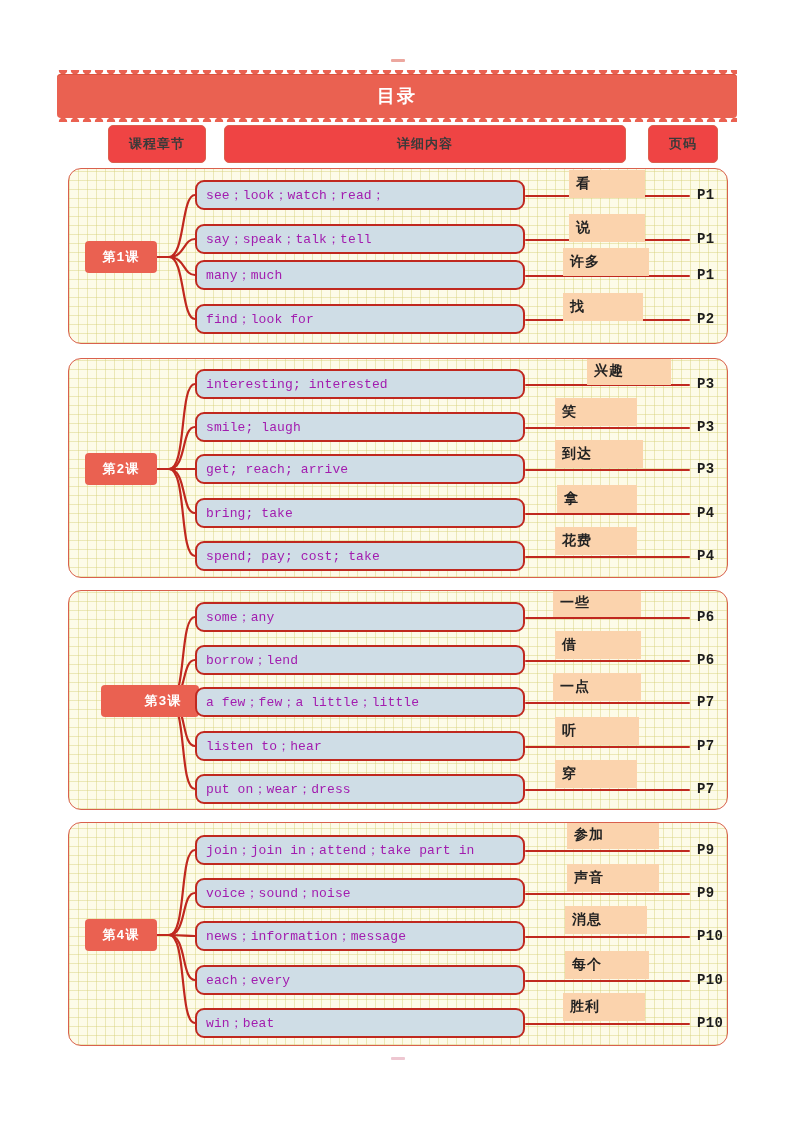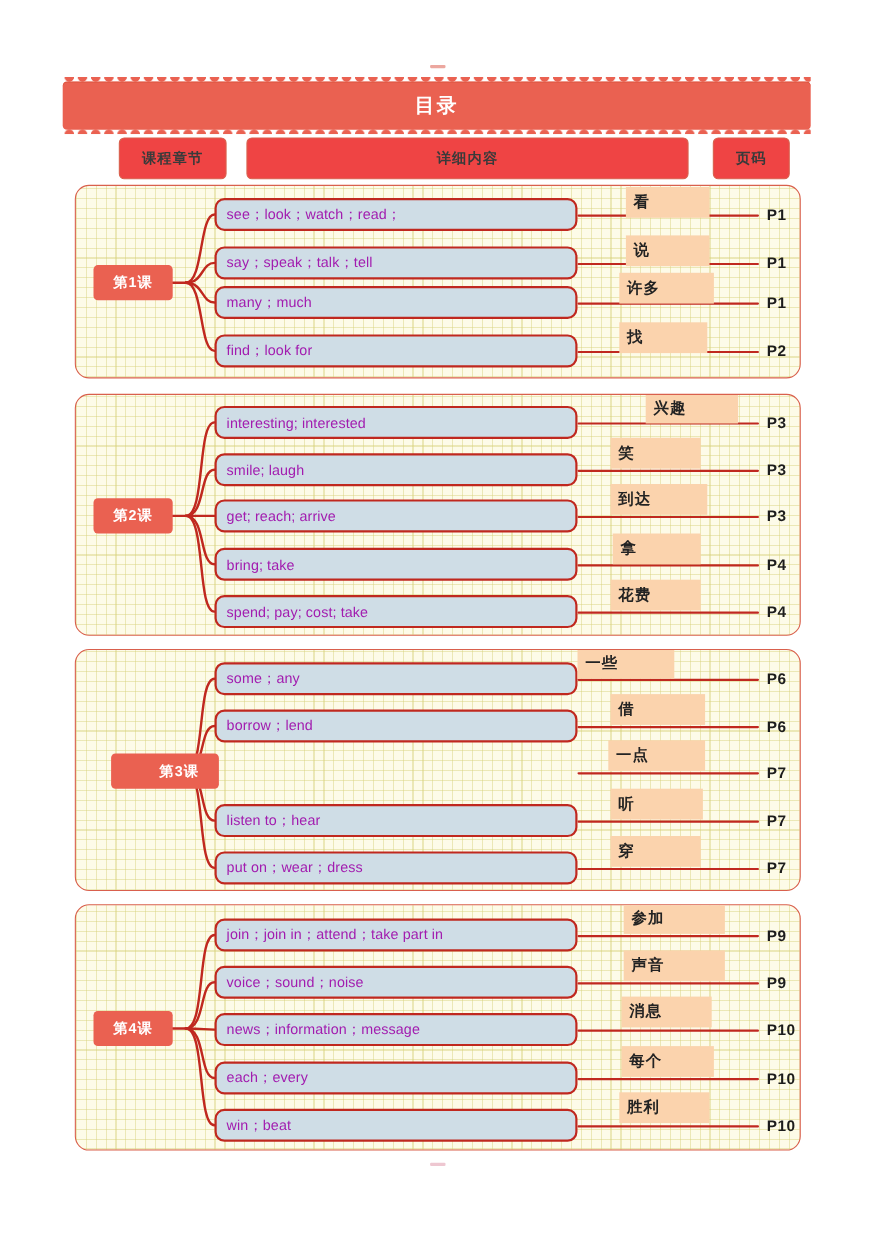--- a/index.html
+++ b/index.html
@@ -4,21 +4,21 @@
 <style>
   html,body{margin:0;padding:0;}
   body{
     width:795px;height:1126px;
     background:#ffffff;
     font-family:"Liberation Sans","DejaVu Sans",sans-serif;
     overflow:hidden;
     position:relative;
   }
 
-  .page{position:absolute;left:0;top:0;width:795px;height:1126px;}
+  .page{position:absolute;left:0;top:0;width:795px;height:1126px;font-family:Liberation Mono, monospace;}
 
   
   .edge-mark{
     position:absolute;left:50%;transform:translateX(-50%);
     width:14px;height:3px;background:#e6897f;opacity:.75;border-radius:1px;
   }
   .edge-mark.top{top:59px;}
   .edge-mark.bot{top:1057px;background:#eab9c6;opacity:.8;}
 
   
@@ -292,38 +292,41 @@
 
     <div class="badge" style="left:32px;top:94px;padding-left:26px;">
       <span>第3课</span>
     </div>
 
     <div class="row" style="top:11px;">
       <div class="eng-box">
         <span class="txt">some；any</span>
       </div>
       <div class="lead"></div>
-      <div class="cn-label" style="left:456px;top:-13px;width:88px;">
+      <div class="cn-label" style="left:484px;top:-13px;width:88px;">
         <span>一些</span>
       </div>
       <div class="pnum">P6</div>
     </div>
 
     <div class="row" style="top:54px;">
       <div class="eng-box">
         <span class="txt">borrow；lend</span>
       </div>
       <div class="lead"></div>
       <div class="cn-label" style="left:486px;top:-14px;width:86px;">
         <span>借</span>
       </div>
       <div class="pnum">P6</div>
     </div>
 
     <div class="row" style="top:96px;">
+      <div class="eng-box">
+        <span class="txt">a few；few；a little；little</span>
+      </div>
       <div class="lead"></div>
       <div class="cn-label" style="left:484px;top:-14px;width:88px;">
         <span>一点</span>
       </div>
       <div class="pnum">P7</div>
     </div>
 
     <div class="row" style="top:140px;">
       <div class="eng-box">
         <span class="txt">listen to；hear</span>

